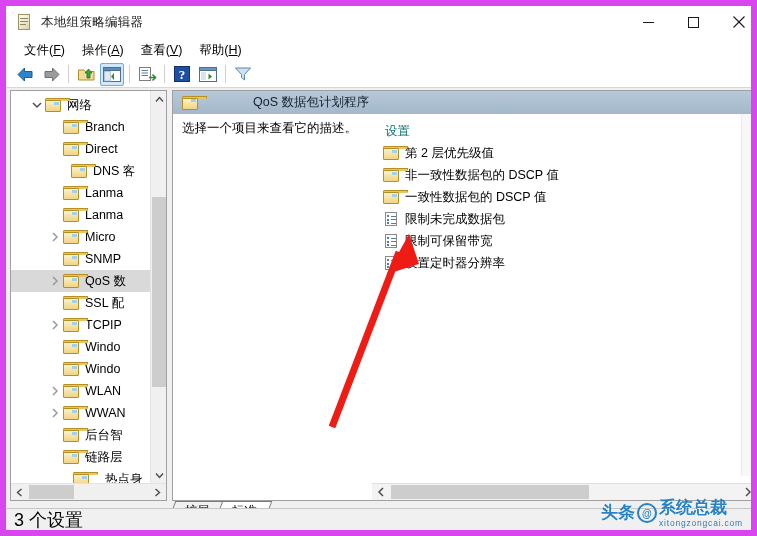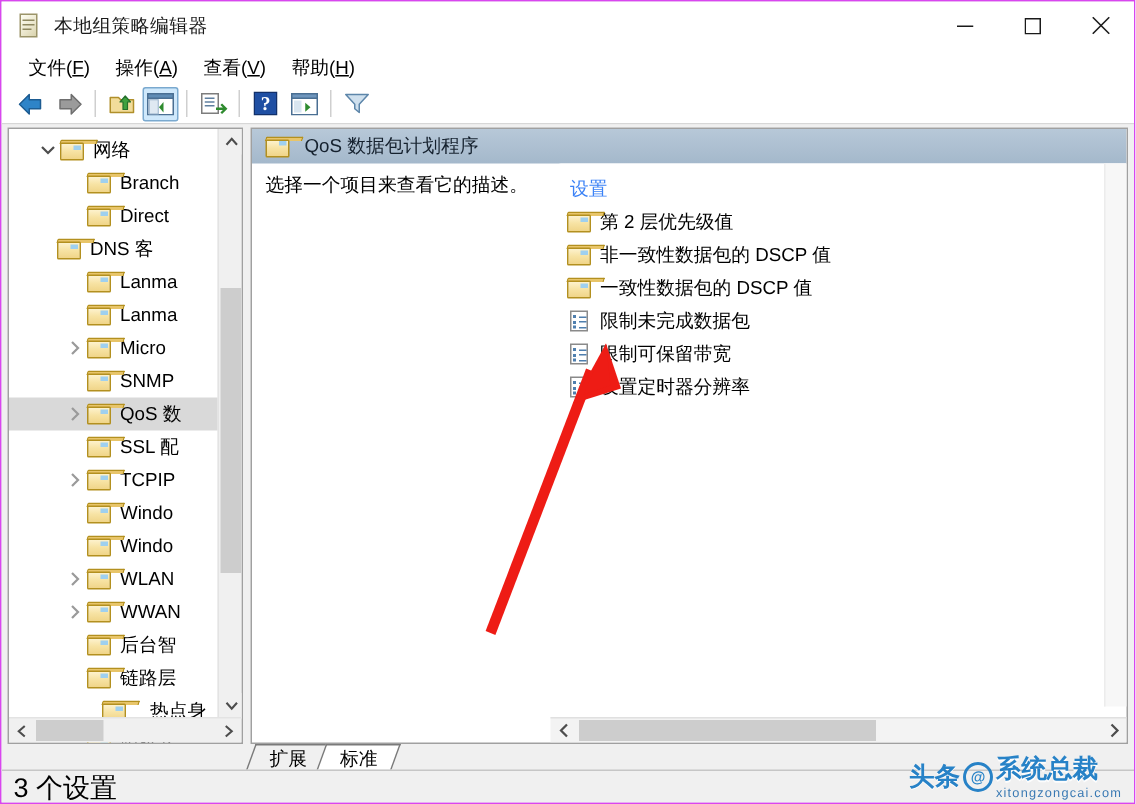--- a/index.html
+++ b/index.html
@@ -7,21 +7,21 @@
     width: 757px; height: 536px;
     background: #ffffff;
     font-family: "Liberation Sans", "DejaVu Sans", sans-serif;
     overflow: hidden;
   }
 
   #app {
     position: relative;
     width: 757px; height: 536px;
     background: #f0f0f0;
-    border: 1px solid #d946ef;
+    border: 6px solid #d946ef;
     overflow: hidden;
   }
 
   
   .titlebar {
     position: absolute; left: 0; top: 0; width: 755px; height: 33px;
     background: #ffffff;
     display: flex; align-items: center;
   }
   .title-icon {
@@ -149,34 +149,34 @@
   .right-pane {
     position: absolute; left: 166px; top: 2px; width: 585px; height: 411px;
     background: #ffffff; border: 1px solid #a0a0a0; overflow: hidden;
   }
   .rp-header {
     position: absolute; left: 0; top: 0; width: 583px; height: 23px;
     background: linear-gradient(180deg,#b7c8d8 0%, #a4b8cb 100%);
     display: flex; align-items: center;
   }
   .rp-header .folder-ico { margin-left: 9px; margin-right: 9px; }
-  .rp-header-text { font-size: 12.5px; color: #15212e; }
+  .rp-header-text { font-size: 12.5px; color: #15212e; margin-left: 45px; }
 
   .rp-desc {
     position: absolute; left: 9px; top: 28px; width: 185px;
     font-size: 12.5px; color: #000; line-height: 18px;
   }
 
   .list-area {
     position: absolute; left: 199px; top: 23px; width: 384px; height: 362px;
     background: #ffffff; border-top-left-radius: 7px;
   }
   .list-col-head {
     position: absolute; left: 13px; top: 9px;
-    font-size: 12.5px; color: #3b82f6; text-align: right;
+    font-size: 12.5px; color: #0f766e; text-align: right;
   }
   .list-items { position: absolute; left: 11px; top: 28px; width: 370px; }
   .list-row {
     height: 22px; display: flex; align-items: center; white-space: nowrap;
   }
   .doc-ico {
     width: 16px; height: 16px; flex: 0 0 16px; margin-right: 6px; position: relative;
   }
   .doc-ico .pg {
     position:absolute; left:2px; top:1px; width:12px; height:14px;
@@ -388,21 +388,21 @@
           </div>
           <div class="tree-row" style="padding-left: 36px;">
             <div class="chev"></div>
             <div class="folder-ico">
               <div class="tab"></div>
               <div class="bdy"></div>
               <div class="blu"></div>
             </div>
             <div class="tree-label">Direct</div>
           </div>
-          <div class="tree-row" style="padding-left: 16px;">
+          <div class="tree-row" style="padding-left: 44px;">
             <div class="chev"></div>
             <div class="folder-ico">
               <div class="tab"></div>
               <div class="bdy"></div>
               <div class="blu"></div>
             </div>
             <div class="tree-label">DNS 客</div>
           </div>
           <div class="tree-row" style="padding-left: 36px;">
             <div class="chev"></div>

